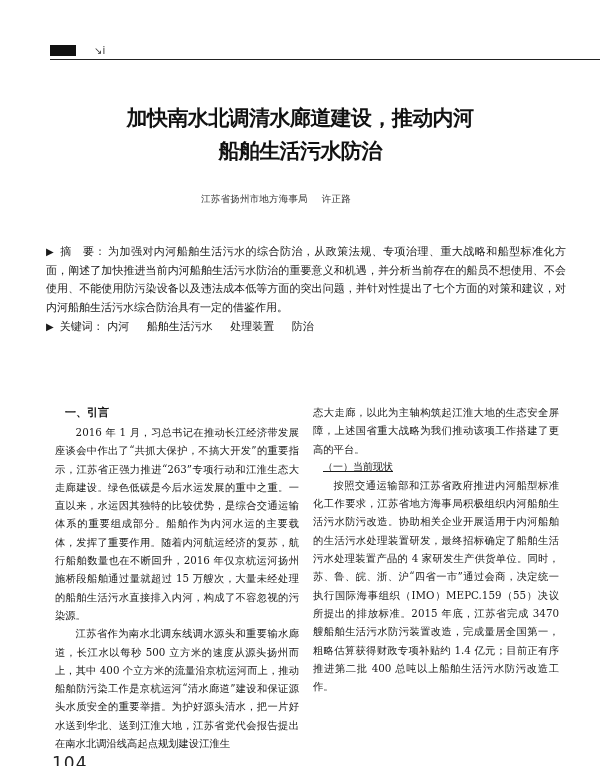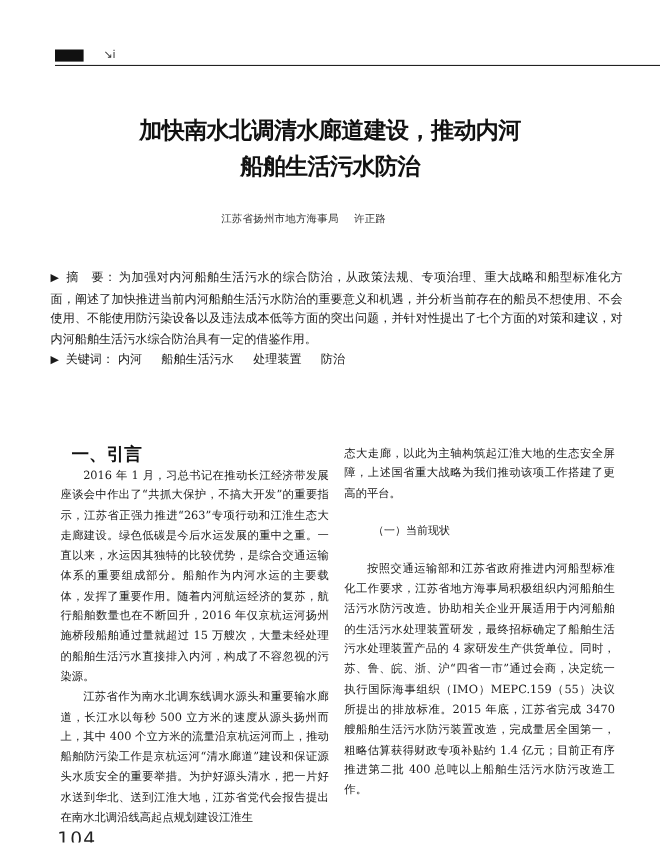--- a/index.html
+++ b/index.html
@@ -111,31 +111,32 @@
     .col.right { left: 313px; width: 246px; }
     .col p {
       margin: 0;
       text-align: justify;
     }
     .col p.indent { text-indent: 2em; }
     .col h2 {
       margin: 0;
       font-family: "DejaVu Sans", sans-serif;
       font-weight: bold;
-      font-size: 16px;
+      font-size: 11px;
       line-height: 20px;
       padding-left: 10px;
       color: #111;
     }
     .col h3 {
-      margin: 16px;
+      margin: 0;
       font-weight: normal;
       font-size: 10px;
       line-height: 18px;
       padding-left: 10px;
+      text-decoration: underline;
     }
     .page-number {
       position: absolute;
       left: 52px;
       top: 753px;
       font-family: "DejaVu Sans", sans-serif;
       font-size: 17px;
       color: #222;
       letter-spacing: 1px;
     }

